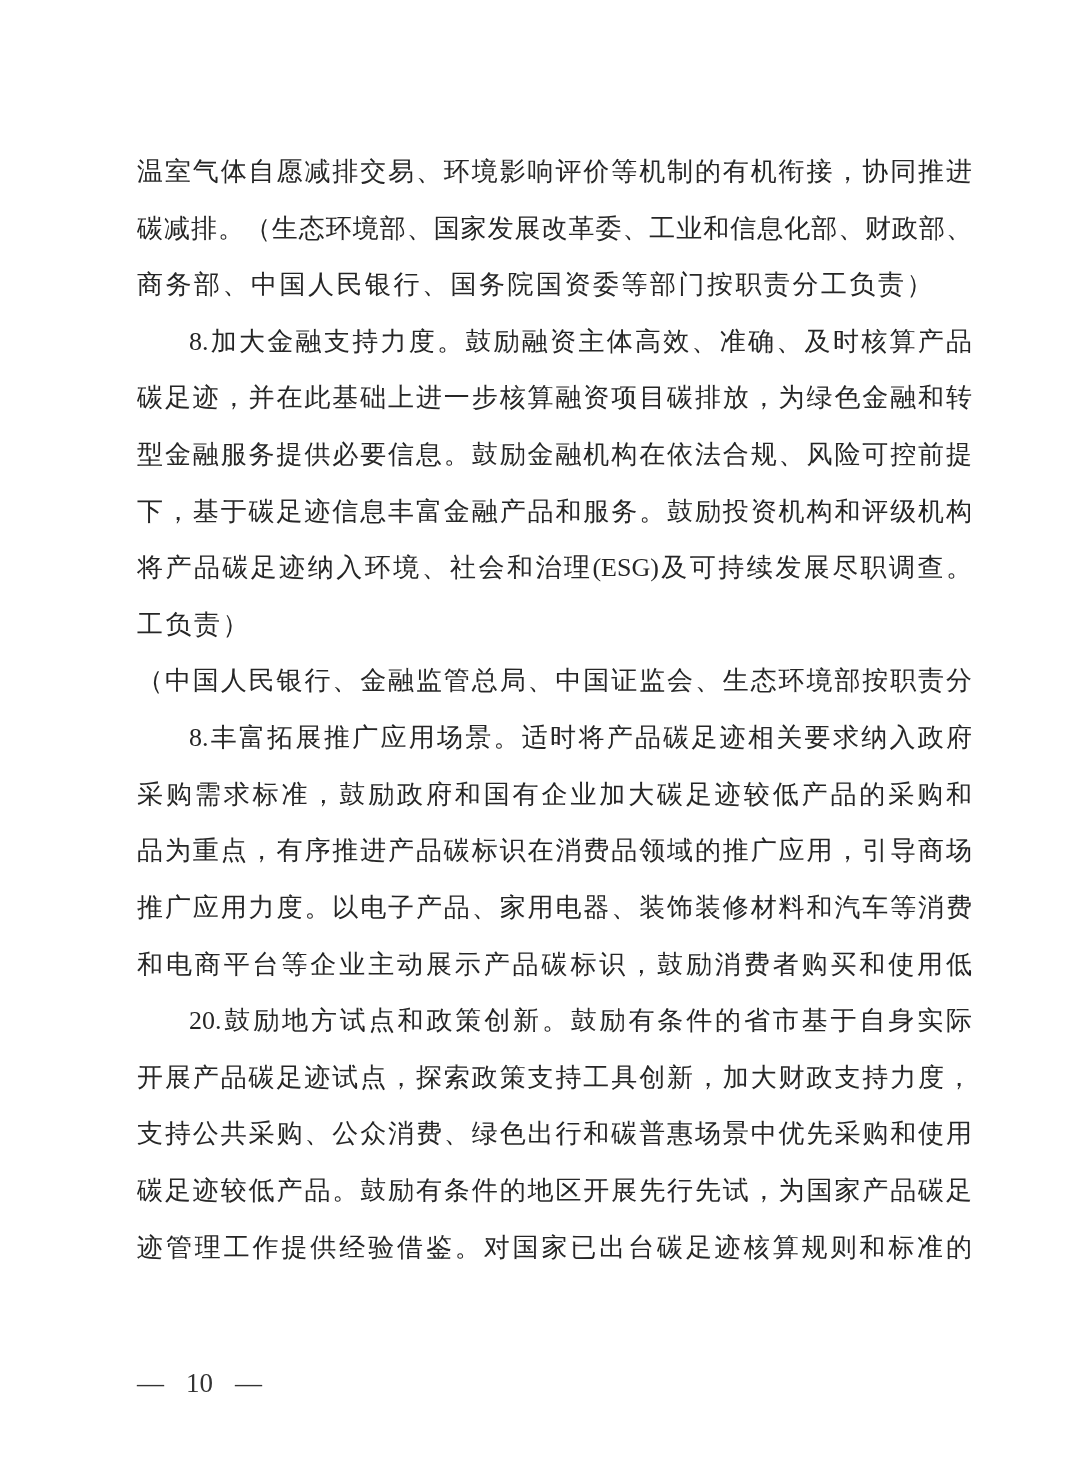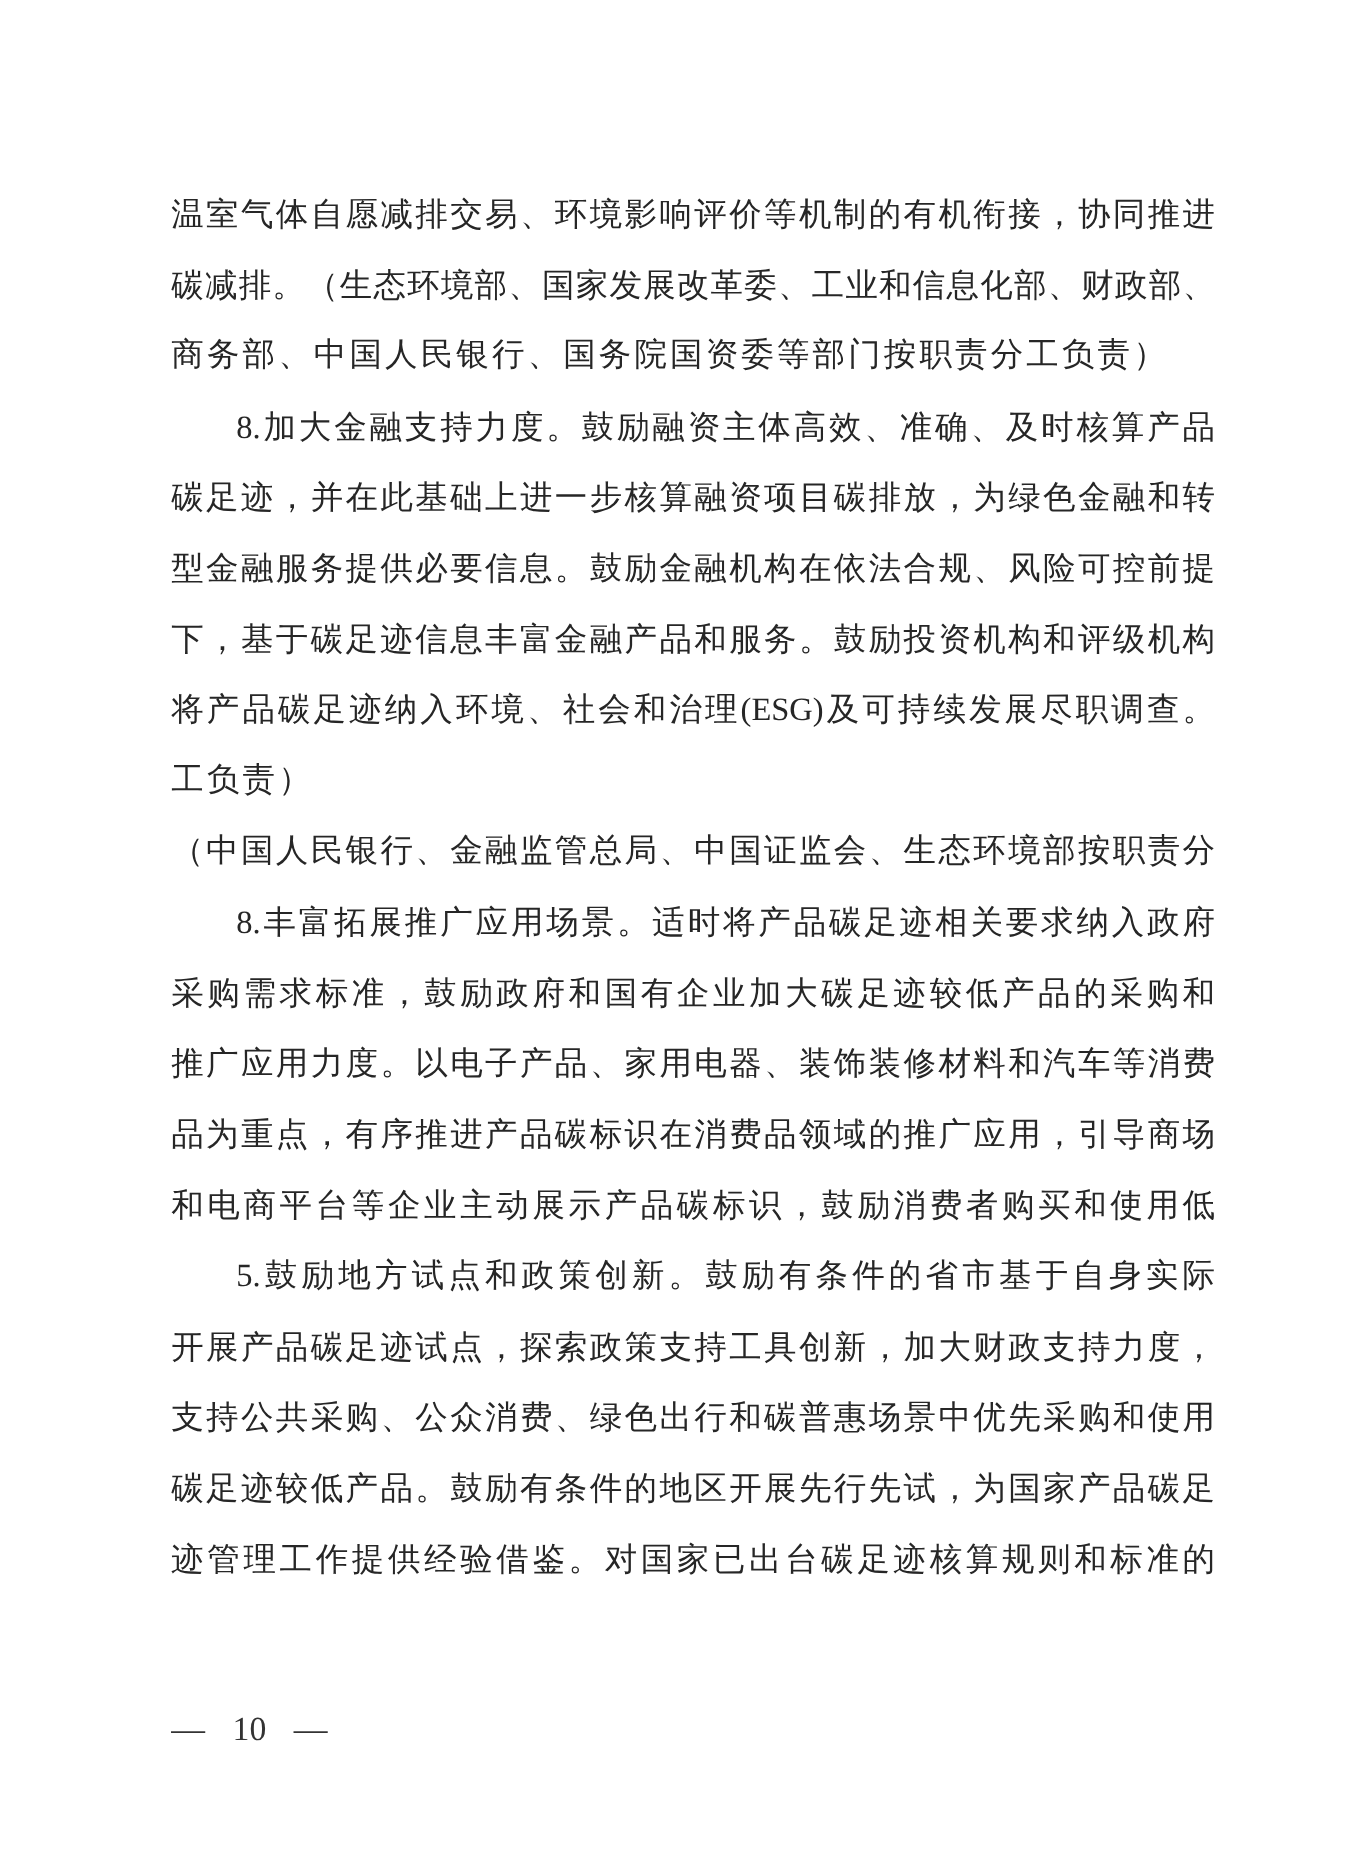--- a/index.html
+++ b/index.html
@@ -29,21 +29,20 @@
     height: 56.62px;
     line-height: 56.62px;
     overflow: hidden;
     text-align: justify;
     text-align-last: justify;
     white-space: normal;
   }
   .line.end {
     text-align-last: left;
     letter-spacing: 2.5px;
-    font-family: Liberation Mono, monospace;
   }
   .line.indent {
     text-indent: 2em;
   }
   .page-footer {
     position: absolute;
     left: 137px;
     top: 1368px;
     display: flex;
     align-items: center;
@@ -65,24 +64,24 @@
     <p class="line end">商务部、中国人民银行、国务院国资委等部门按职责分工负责）</p>
     <p class="line indent">8.加大金融支持力度。鼓励融资主体高效、准确、及时核算产品</p>
     <p class="line">碳足迹，并在此基础上进一步核算融资项目碳排放，为绿色金融和转</p>
     <p class="line">型金融服务提供必要信息。鼓励金融机构在依法合规、风险可控前提</p>
     <p class="line">下，基于碳足迹信息丰富金融产品和服务。鼓励投资机构和评级机构</p>
     <p class="line">将产品碳足迹纳入环境、社会和治理(ESG)及可持续发展尽职调查。</p>
     <p class="line end">工负责）</p>
     <p class="line">（中国人民银行、金融监管总局、中国证监会、生态环境部按职责分</p>
     <p class="line indent">8.丰富拓展推广应用场景。适时将产品碳足迹相关要求纳入政府</p>
     <p class="line">采购需求标准，鼓励政府和国有企业加大碳足迹较低产品的采购和</p>
+    <p class="line">品为重点，有序推进产品碳标识在消费品领域的推广应用，引导商场</p>
     <p class="line">推广应用力度。以电子产品、家用电器、装饰装修材料和汽车等消费</p>
-    <p class="line">品为重点，有序推进产品碳标识在消费品领域的推广应用，引导商场</p>
     <p class="line">和电商平台等企业主动展示产品碳标识，鼓励消费者购买和使用低</p>
-    <p class="line indent">5.鼓励地方试点和政策创新。鼓励有条件的省市基于自身实际</p>
+    <p class="line indent">20.鼓励地方试点和政策创新。鼓励有条件的省市基于自身实际</p>
     <p class="line">开展产品碳足迹试点，探索政策支持工具创新，加大财政支持力度，</p>
     <p class="line">支持公共采购、公众消费、绿色出行和碳普惠场景中优先采购和使用</p>
     <p class="line">碳足迹较低产品。鼓励有条件的地区开展先行先试，为国家产品碳足</p>
     <p class="line">迹管理工作提供经验借鉴。对国家已出台碳足迹核算规则和标准的</p>
   </main>
 
   <footer class="page-footer">
     <span class="dash">—</span>
     <span class="page-num">10</span>
     <span class="dash">—</span>

